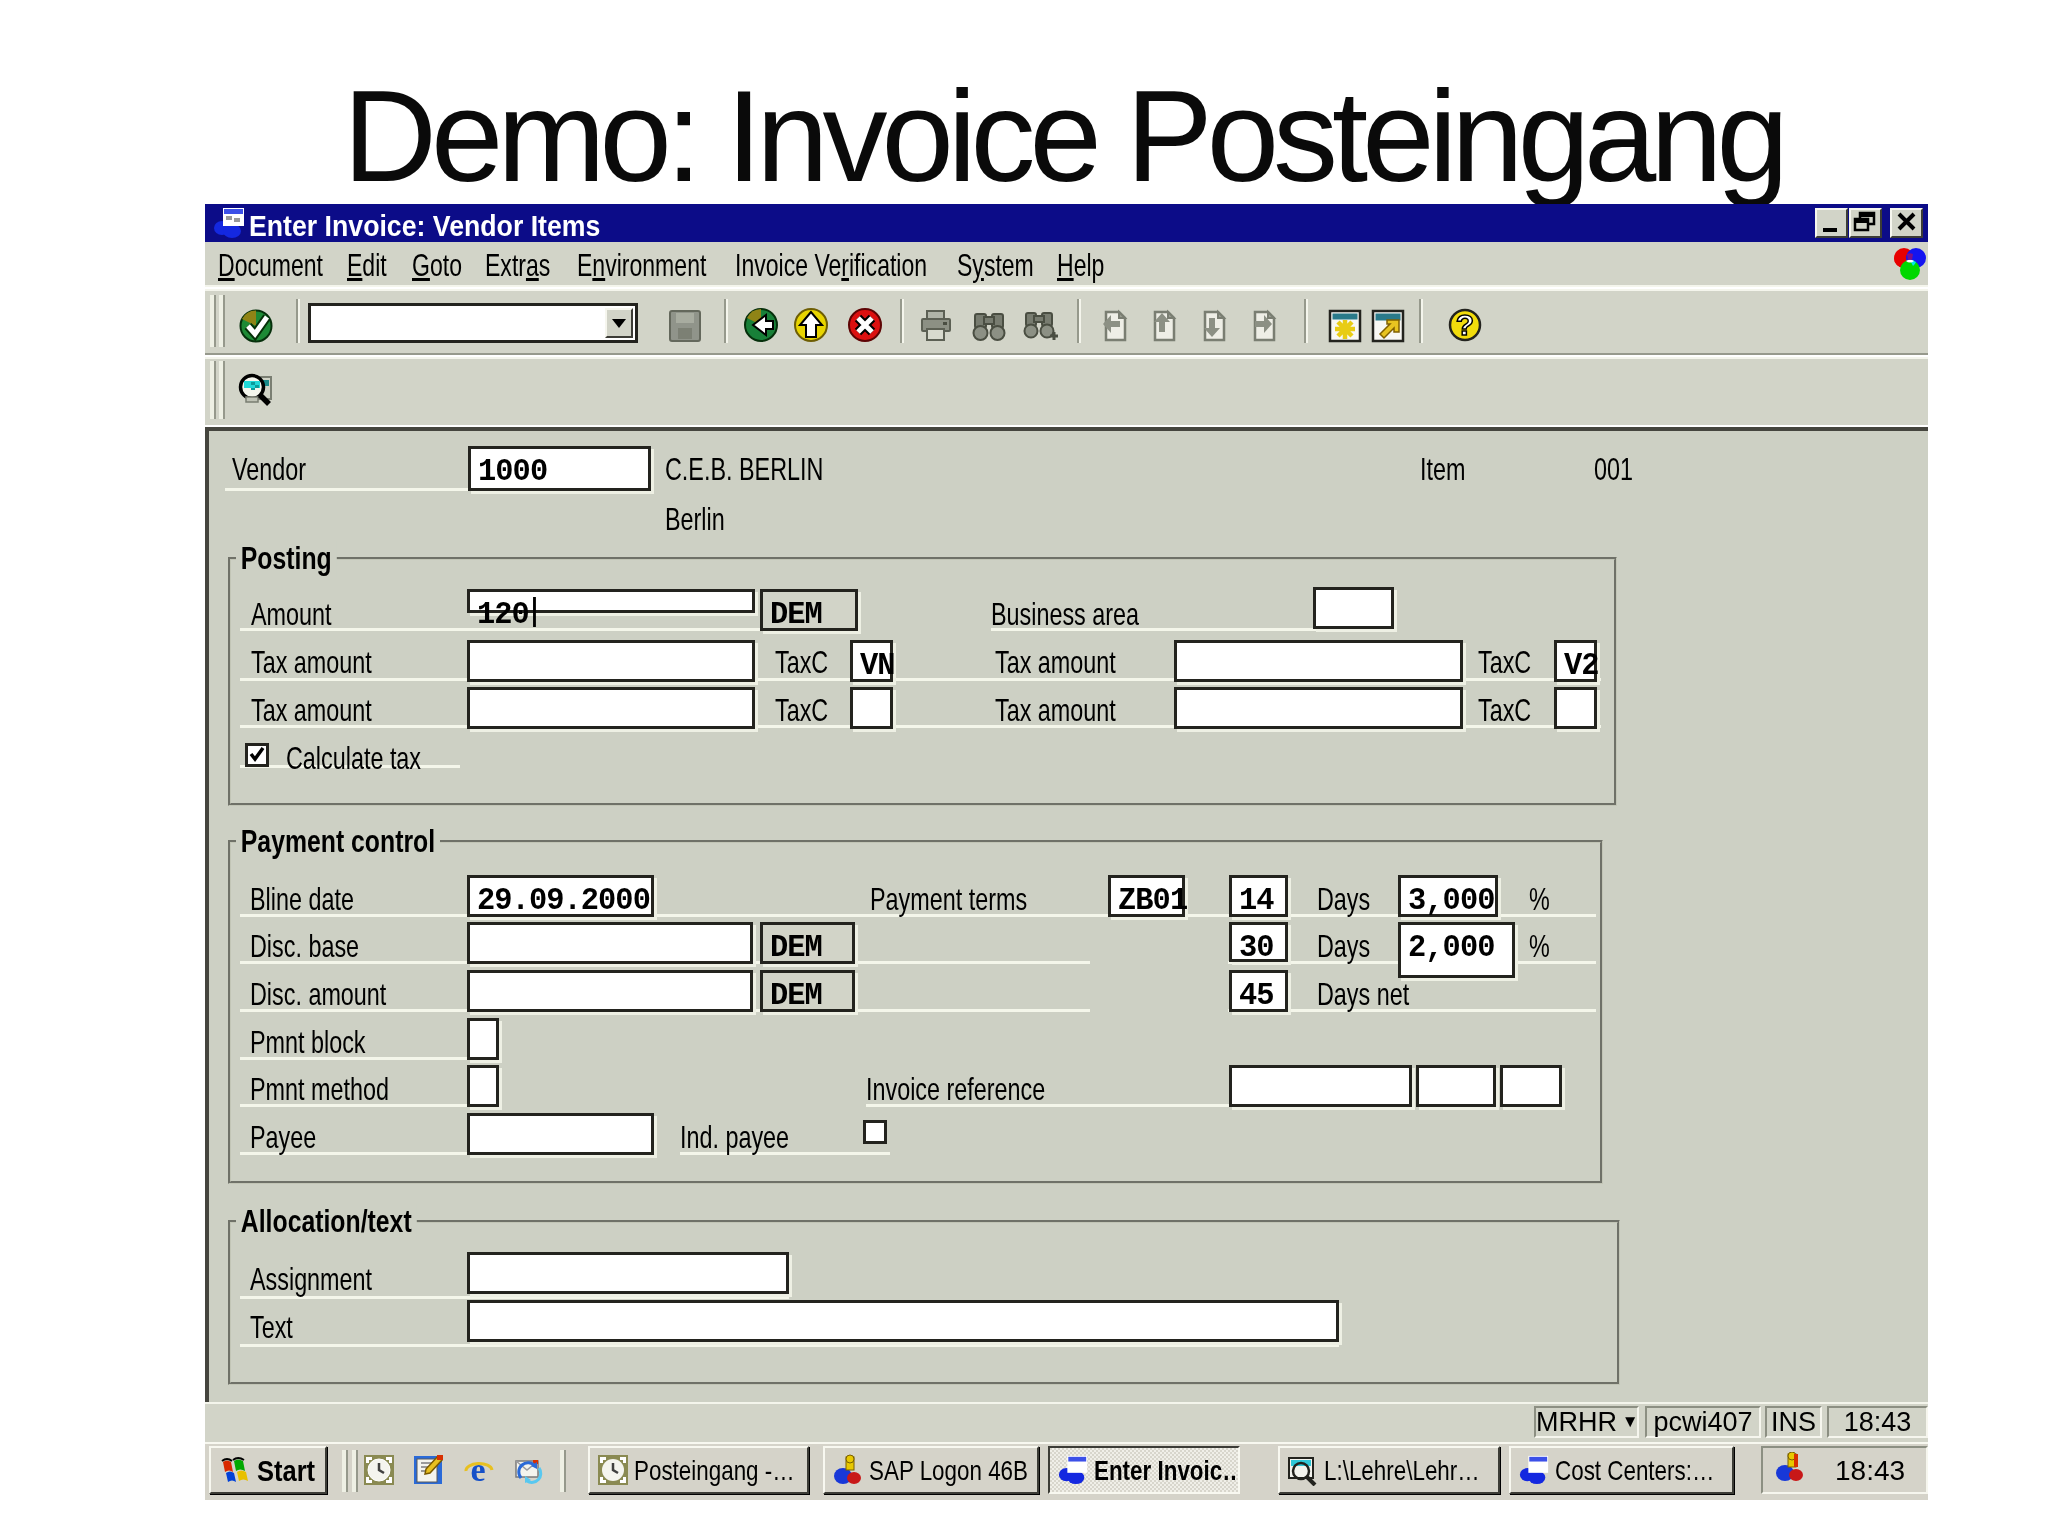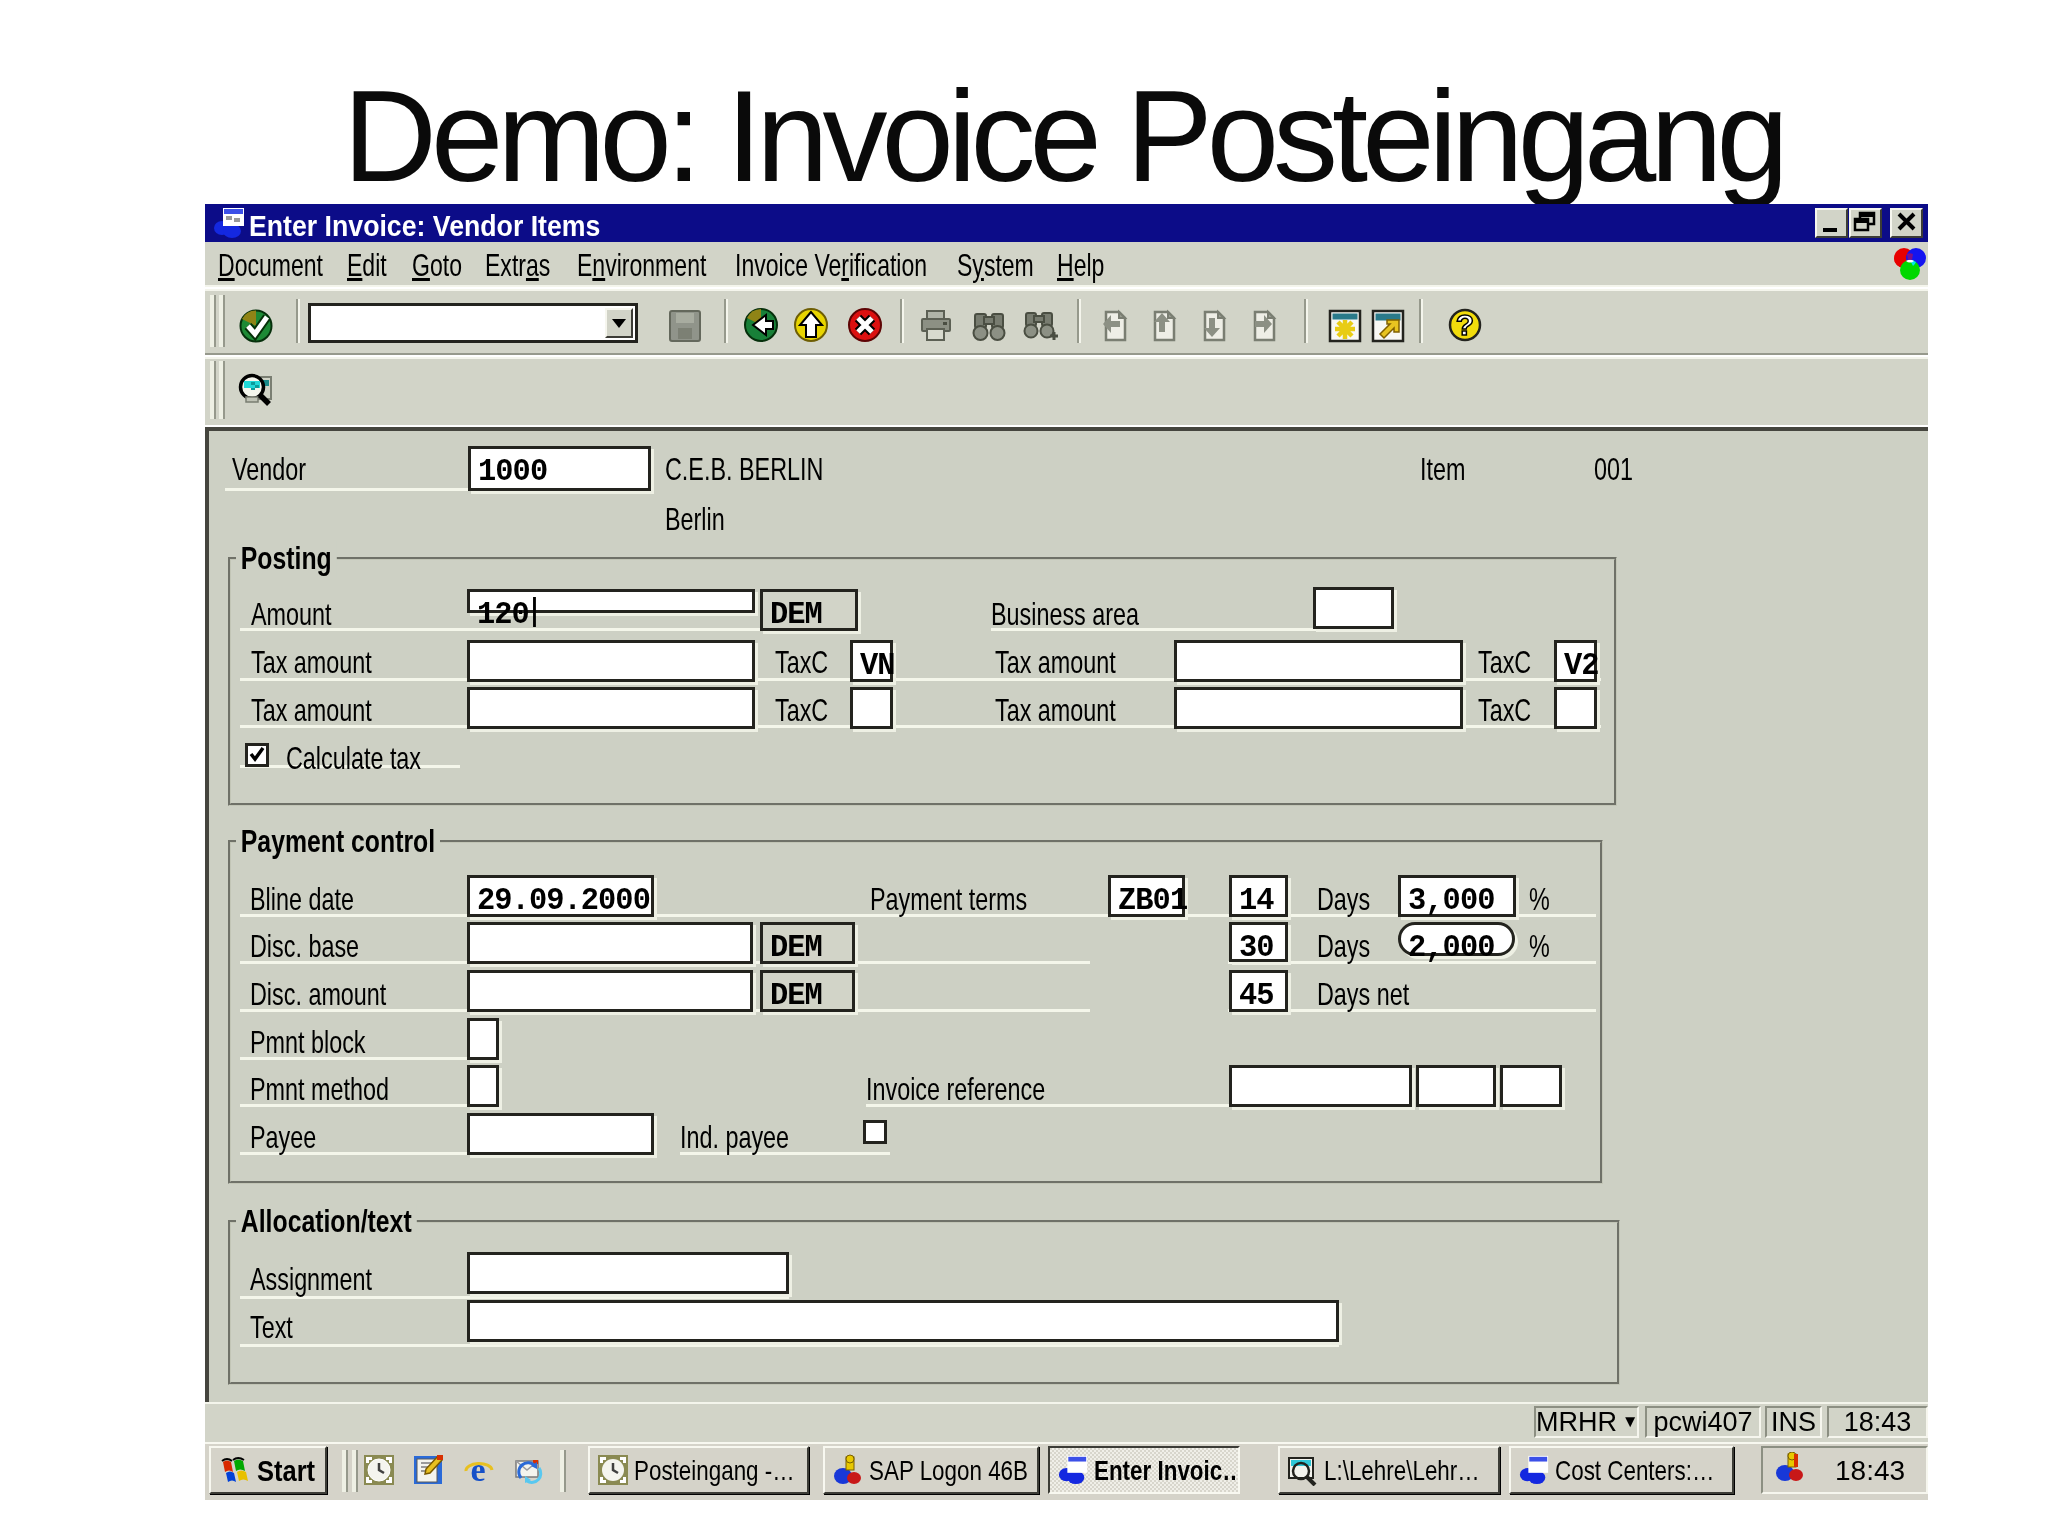--- a/index.html
+++ b/index.html
@@ -278,34 +278,34 @@
     <span class="val">29.09.2000</span>
   </div>
 <div class="lbl" style="left:870px;top:887px;">Payment terms</div>
 <div class="inp" style="left:1108px;top:875px;width:77px;height:42px;">
     <span class="val">ZB01</span>
   </div>
 <div class="inp" style="left:1229px;top:875px;width:59px;height:42px;">
     <span class="val">14</span>
   </div>
 <div class="lbl" style="left:1317px;top:887px;">Days</div>
-<div class="inp" style="left:1398px;top:875px;width:118px;height:42px;">
+<div class="inp" style="left:1398px;top:875px;width:100px;height:42px;">
     <span class="val">3,000</span>
   </div>
 <div class="lbl" style="left:1529px;top:887px;">%</div>
 <div class="lbl" style="left:250px;top:934px;">Disc. base</div>
 <div class="inp" style="left:467px;top:922px;width:286px;height:42px;"></div>
 <div class="disp" style="left:760px;top:922px;width:95px;height:42px;">
     <span class="val">DEM</span>
   </div>
 <div class="inp" style="left:1229px;top:922px;width:59px;height:40px;">
     <span class="val">30</span>
   </div>
 <div class="lbl" style="left:1317px;top:934px;">Days</div>
-<div class="inp" style="left:1398px;top:922px;width:117px;height:34px;border-radius:17px;">
+<div class="inp" style="left:1398px;top:922px;width:117px;height:56px;">
     <span class="val">2,000</span>
   </div>
 <div class="lbl" style="left:1529px;top:934px;">%</div>
 <div class="lbl" style="left:250px;top:982px;">Disc. amount</div>
 <div class="inp" style="left:467px;top:970px;width:286px;height:42px;"></div>
 <div class="disp" style="left:760px;top:970px;width:95px;height:42px;">
     <span class="val">DEM</span>
   </div>
 <div class="inp" style="left:1229px;top:970px;width:59px;height:42px;">
     <span class="val">45</span>

